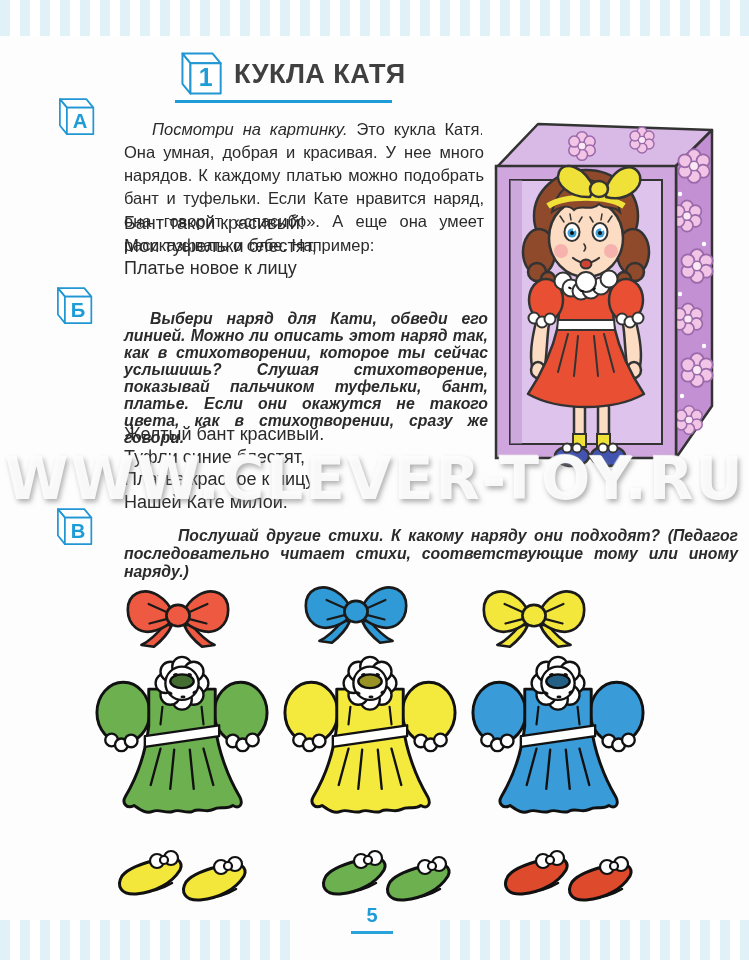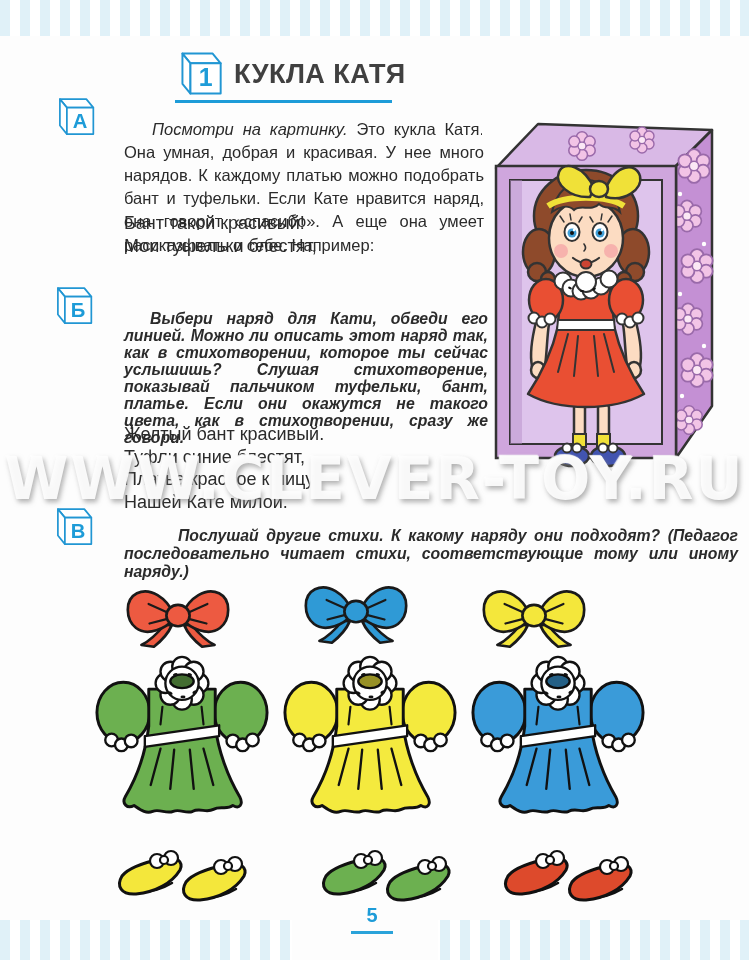--- a/index.html
+++ b/index.html
@@ -151,20 +151,21 @@
 
   <svg class="sec-cube" style="left:56px;top:96px" width="42" height="42" viewBox="0 0 54 54">
     <use href="#cube-shape"></use>
     <text x="31" y="41" class="cube-letter">А</text>
   </svg>
   <p class="para para-a"><i class="lead">Посмотри на картинку.</i> <span>Это кукла Катя. Она умная, добрая и красивая. У нее много нарядов. К каждому платью можно подобрать бант и туфельки. Если Кате нравится наряд, она говорит «спасибо». А еще она умеет рассказывать о себе. Например:</span></p>
 
   <div class="poem poem-1">
     <div>Бант такой красивый!</div>
     <div>Мои туфельки блестят,</div>
+    <div>Платье новое к лицу</div>
   </div>
 
   <svg class="sec-cube" style="left:54px;top:285px" width="42" height="42" viewBox="0 0 54 54">
     <use href="#cube-shape"></use>
     <text x="31" y="41" class="cube-letter">Б</text>
   </svg>
   <p class="para para-b para-bi">Выбери наряд для Кати, обведи его линией. Можно ли описать этот наряд так, как в стихотворении, которое ты сейчас услышишь? Слушая стихотворение, показывай пальчиком туфельки, бант, платье. Если они окажутся не такого цвета, как в стихотворении, сразу же говори.</p>
 
   <div class="poem poem-2">
     <div>Желтый бант красивый.</div>

